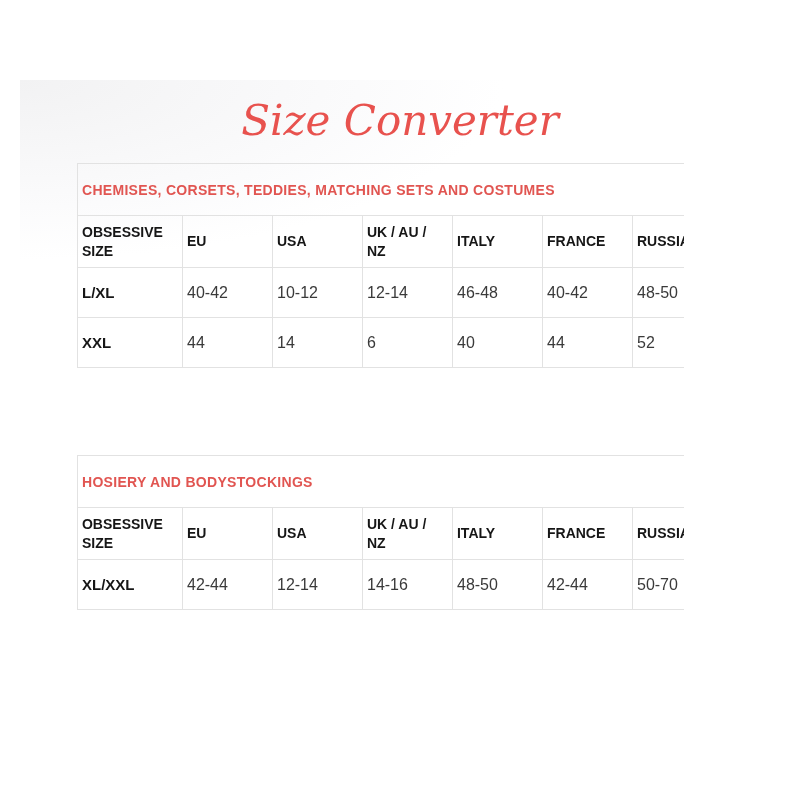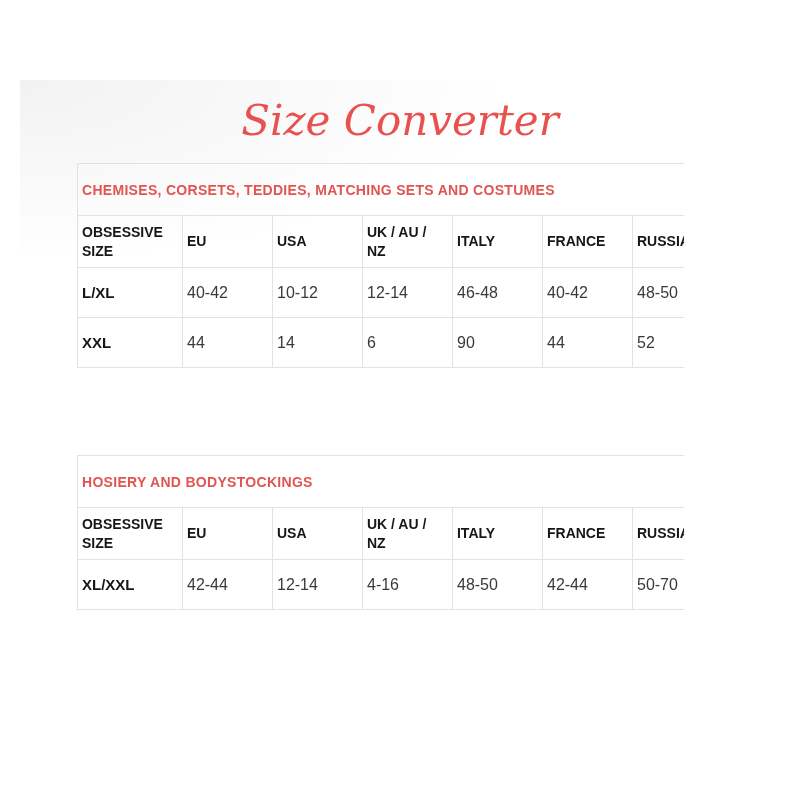--- a/index.html
+++ b/index.html
@@ -122,21 +122,21 @@
               <td class="data-cell">12-14</td>
               <td class="data-cell">46-48</td>
               <td class="data-cell">40-42</td>
               <td class="data-cell">48-50</td>
             </tr>
             <tr>
               <td class="size-cell">XXL</td>
               <td class="data-cell">44</td>
               <td class="data-cell">14</td>
               <td class="data-cell">6</td>
-              <td class="data-cell">90</td>
+              <td class="data-cell">40</td>
               <td class="data-cell">44</td>
               <td class="data-cell">52</td>
             </tr>
           </tbody>
         </table>
         <table class="size-table">
           <colgroup>
             <col style="width: 105px;">
             <col style="width: 90px;">
             <col style="width: 90px;">
@@ -155,21 +155,21 @@
               <th>USA</th>
               <th>UK / AU / NZ</th>
               <th>ITALY</th>
               <th>FRANCE</th>
               <th>RUSSIA</th>
             </tr>
             <tr>
               <td class="size-cell">XL/XXL</td>
               <td class="data-cell">42-44</td>
               <td class="data-cell">12-14</td>
-              <td class="data-cell">4-16</td>
+              <td class="data-cell">14-16</td>
               <td class="data-cell">48-50</td>
               <td class="data-cell">42-44</td>
               <td class="data-cell">50-70</td>
             </tr>
           </tbody>
         </table>
       </div>
   </div>
 </div>
 

